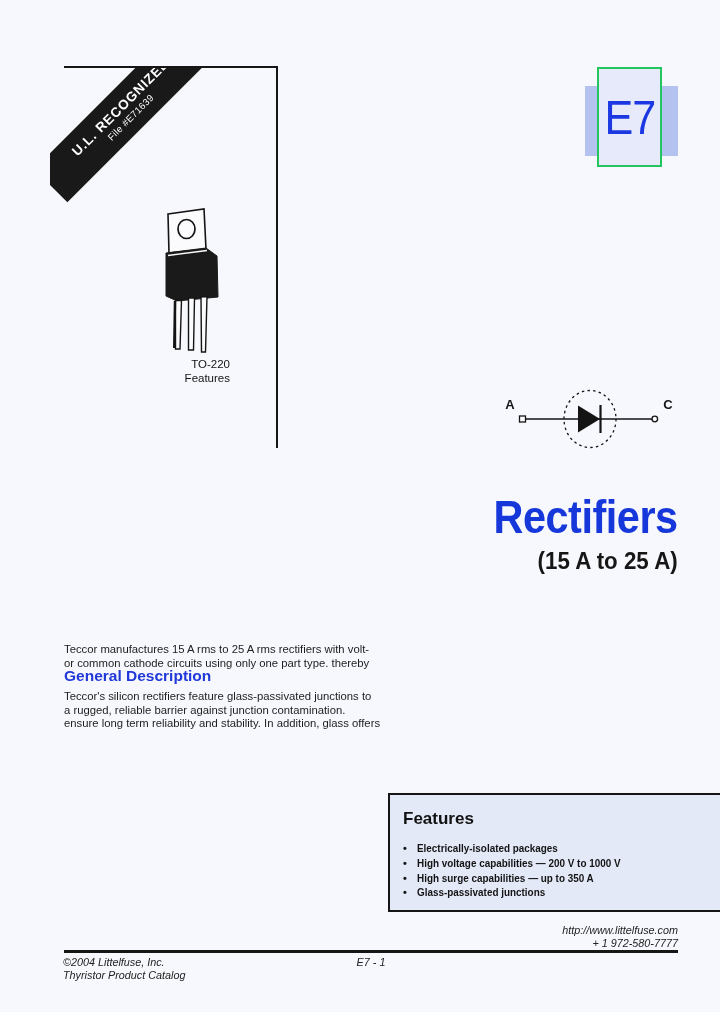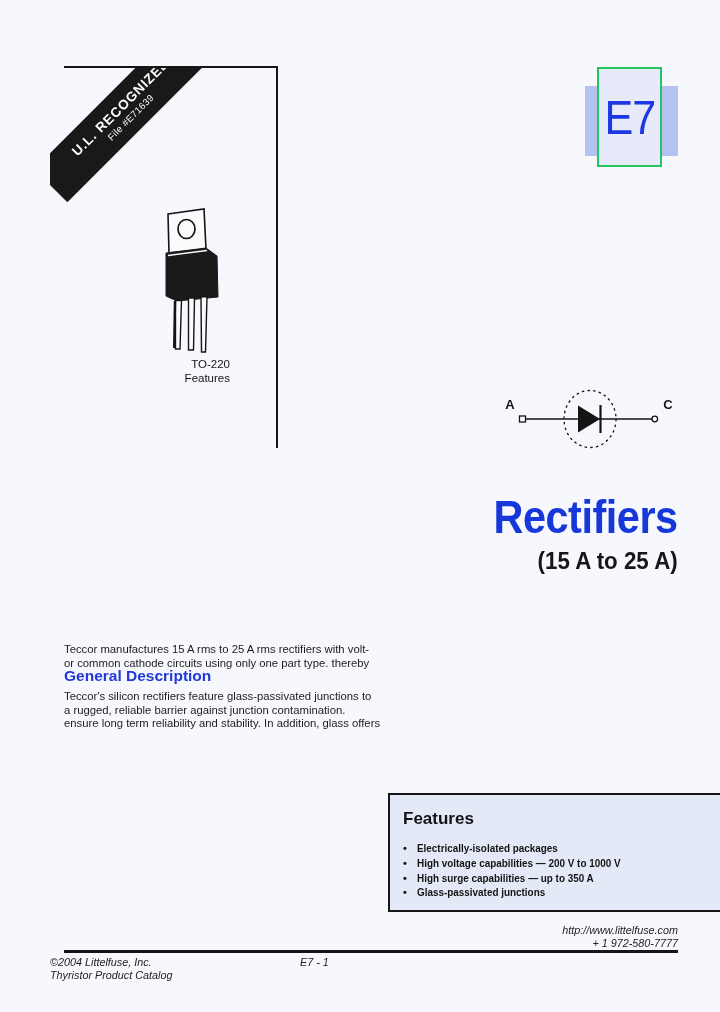--- a/index.html
+++ b/index.html
@@ -101,22 +101,22 @@
   }
   .features-list li .bullet {
     position: absolute; left: 13px; top: 0;
     font-size: 11px;
   }
   .features-list li .item-text { display: inline-block; transform: scaleX(0.9); transform-origin: left center; }
 
   
   .footer-rule { left: 64px; top: 950px; width: 614px; height: 3px; background: #161616; }
   .footer-text { font-size: 10.8px; font-style: italic; line-height: 13.2px; color: #222222; }
-  .footer-left { left: 50px; top: 956px; }
-  .footer-center { left: 300px; top: 956px; width: 142px; }
+  .footer-left { left: 63px; top: 956px; }
+  .footer-center { left: 300px; top: 956px; width: 142px; text-align: center; }
   .footer-right { right: 42px; top: 924px; text-align: right; }
 </style>
 </head>
 <body>
 
 <div class="abs figure-box"></div>
 
 <div class="abs banner-clip">
   <div class="ul-banner">
     <div class="line1">U.L. RECOGNIZED</div>

